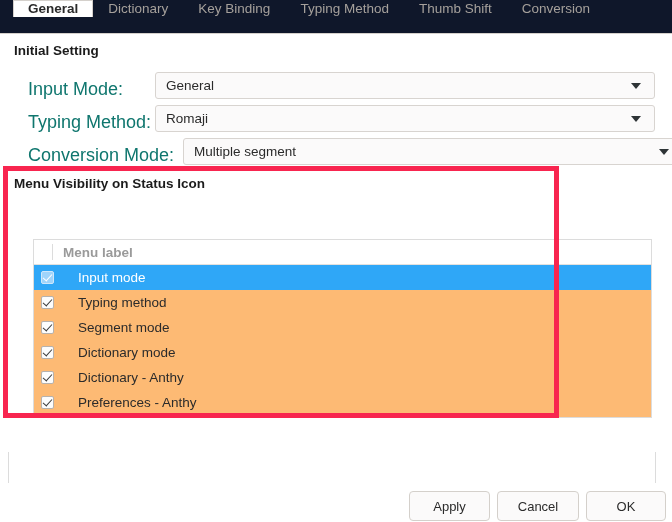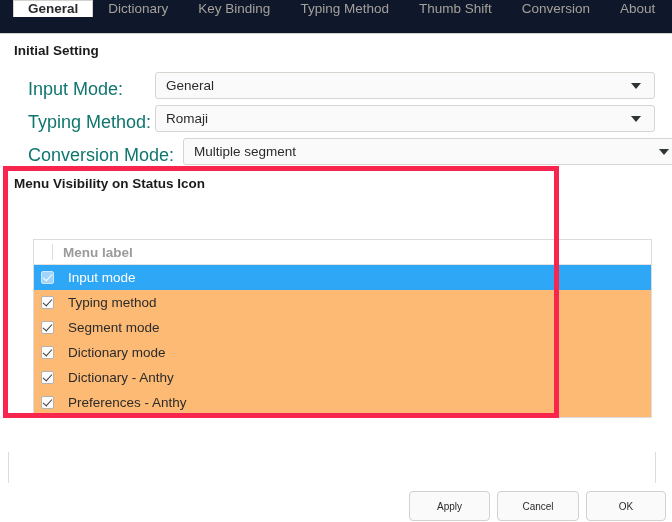--- a/index.html
+++ b/index.html
@@ -191,21 +191,21 @@
     transform: rotate(42deg);
   }
   .list-row.selected .cb {
     border-color: #cfe7fb;
     background: #9fd4fb;
   }
   .list-row.selected .cb::after {
     border-color: #ffffff;
   }
   .row-label {
-    padding-left: 14px;
+    padding-left: 24px;
     font-size: 13.5px;
     color: #2b2b2b;
     white-space: nowrap;
   }
 
   
   .redbox {
     position: absolute;
     left: 3px;
     top: 166px;
@@ -228,21 +228,21 @@
   }
   .btn {
     position: absolute;
     top: 8px;
     height: 30px;
     background: #fbfafa;
     border: 1px solid #d4d0cb;
     border-radius: 4px;
     box-sizing: border-box;
     font-family: "Liberation Sans", sans-serif;
-    font-size: 10px;
+    font-size: 13px;
     color: #2b2b2b;
     display: flex;
     align-items: center;
     justify-content: center;
     cursor: default;
   }
   #btn-apply  { left: 409px; width: 81px; }
   #btn-cancel { left: 497px; width: 82px; }
   #btn-ok     { left: 586px; width: 80px; }
 </style>
@@ -260,23 +260,20 @@
       <span>Key Binding</span>
     </div>
   <div class="tab">
       <span>Typing Method</span>
     </div>
   <div class="tab">
       <span>Thumb Shift</span>
     </div>
   <div class="tab">
       <span>Conversion</span>
-    </div>
-  <div class="tab">
-      <span>About</span>
     </div>
 </div>
 
 <div class="content">
 
   <div class="panel-border"></div>
 
   <div class="section-title" style="left:14px; top:9px;">Initial Setting</div>
 
   <div class="field-label" style="left:28px; top:45px;">Input Mode:</div>

